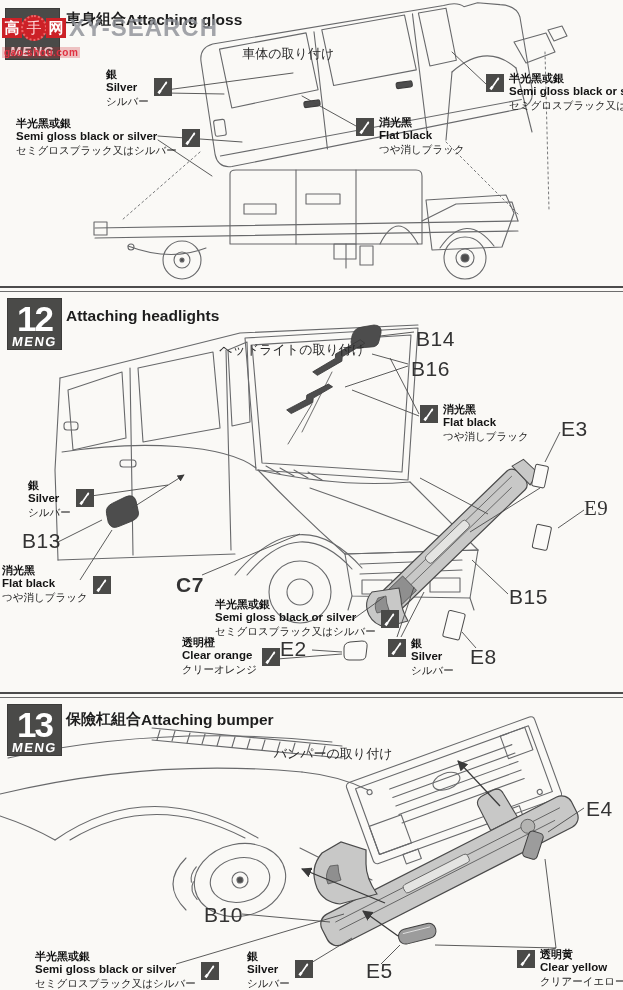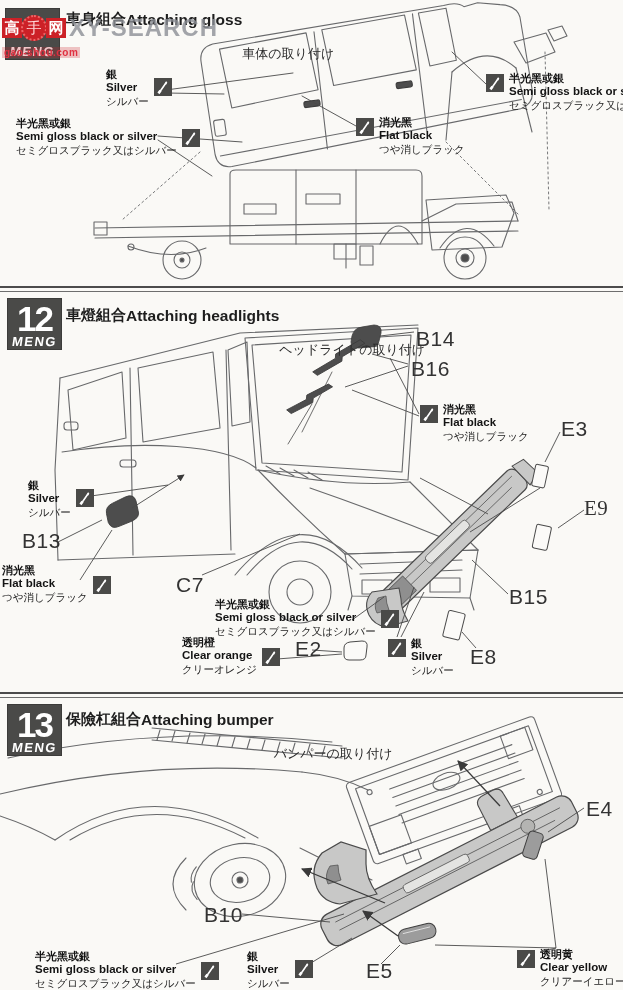--- a/index.html
+++ b/index.html
@@ -308,33 +308,32 @@
       <path d="M58,250 L102,228"></path>
       <path d="M132,216 L184,183" marker-end="url(#ah2)"></path>
     </g>
   </svg>
 
   <div class="step-badge" style="left:7px;top:6px;">
     <div class="step-num">12</div>
     <div class="step-meng">MENG</div>
   </div>
   <div class="step-title" style="left:66px;top:14px;">
-    <span class="title-zh">車燈組合</span>
     <span class="title-en">Attaching headlights</span>
     <span class="title-ja">ヘッドライトの取り付け</span>
   </div>
 
   <span class="part-label" style="left:416px;top:36px;">B14</span>
   <span class="part-label" style="left:411px;top:66px;">B16</span>
   <span class="part-label" style="left:561px;top:126px;">E3</span>
   <span class="part-label" style="left:584px;top:206px;font-family:Liberation Serif, serif;">E9</span>
   <span class="part-label" style="left:22px;top:238px;">B13</span>
-  <span class="part-label" style="left:176px;top:282px;">C7</span>
+  <span class="part-label" style="left:176px;top:282px;font-weight:bold;">C7</span>
   <span class="part-label" style="left:509px;top:294px;">B15</span>
-  <span class="part-label" style="left:295px;top:346px;">E2</span>
+  <span class="part-label" style="left:280px;top:346px;">E2</span>
   <span class="part-label" style="left:470px;top:354px;">E8</span>
 
   <div class="callout" style="left:420px;top:111px;">
     <svg class="paint-icon mt2" viewBox="0 0 17 17">
         <rect width="17" height="17" fill="#4a4a48"></rect>
         <path d="M5,13.5 C7,11 10,6.5 12,3.5" stroke="#fff" stroke-width="1.5" fill="none"></path>
         <path d="M4.2,14.5 l2,-2.6" stroke="#fff" stroke-width="2.4"></path>
         <circle cx="11.2" cy="5.2" r="0.9" fill="#fff"></circle>
       </svg>
     <span class="txt">

